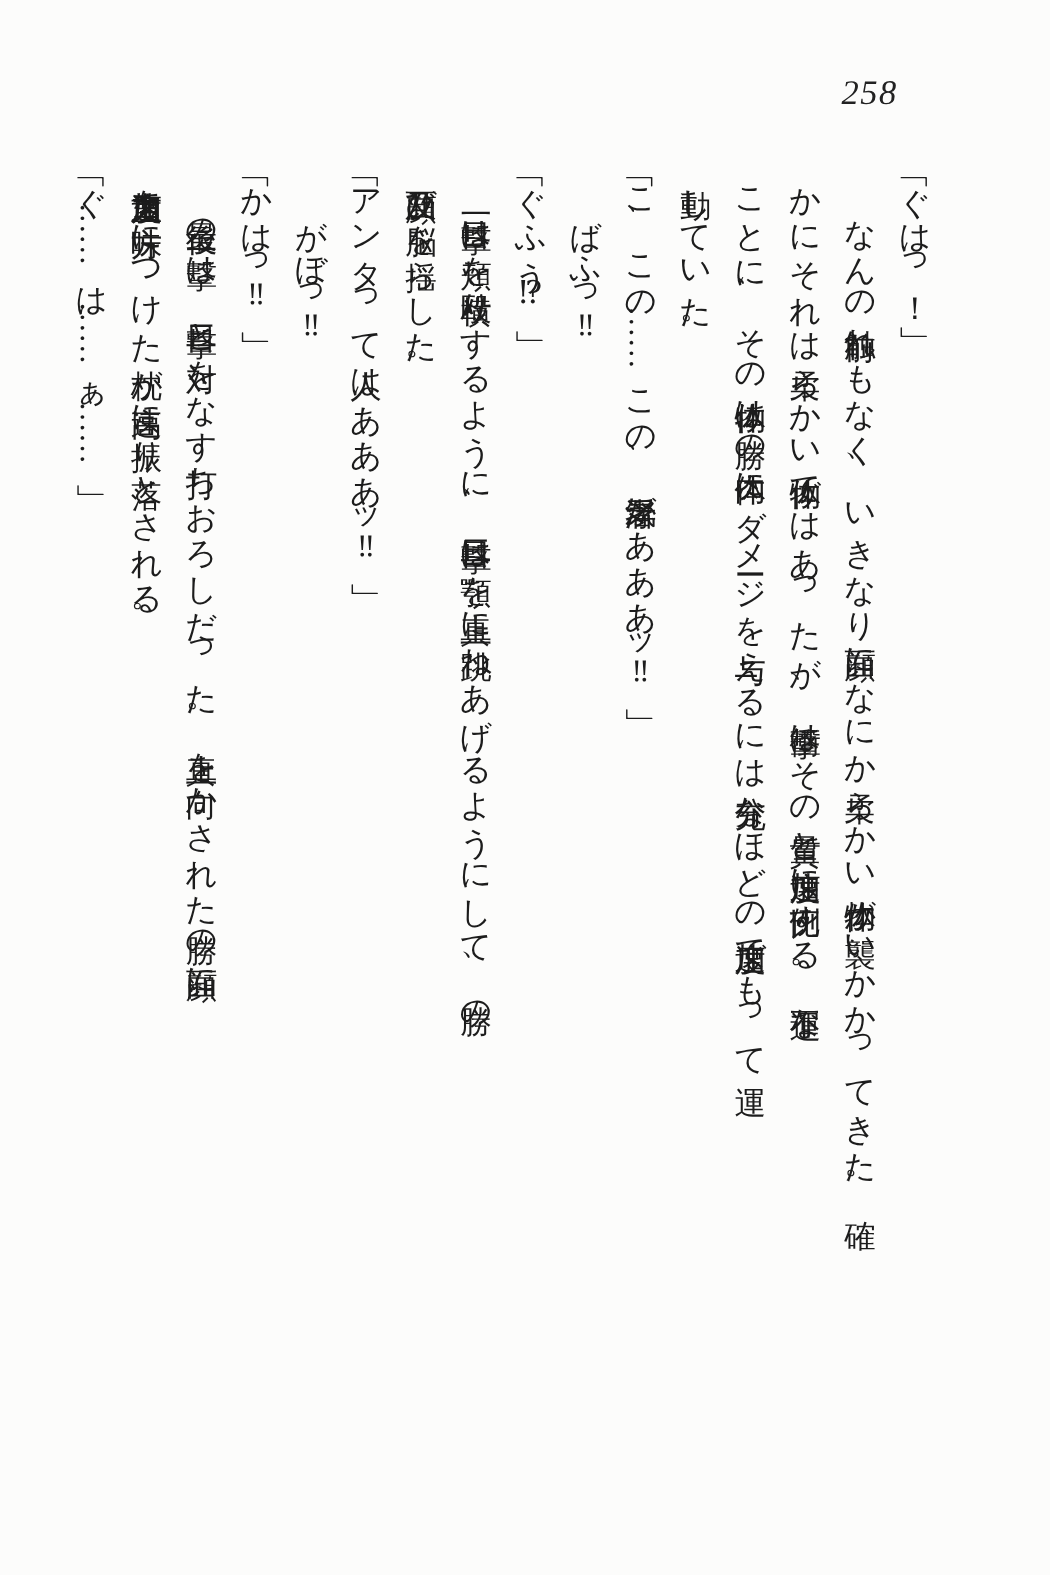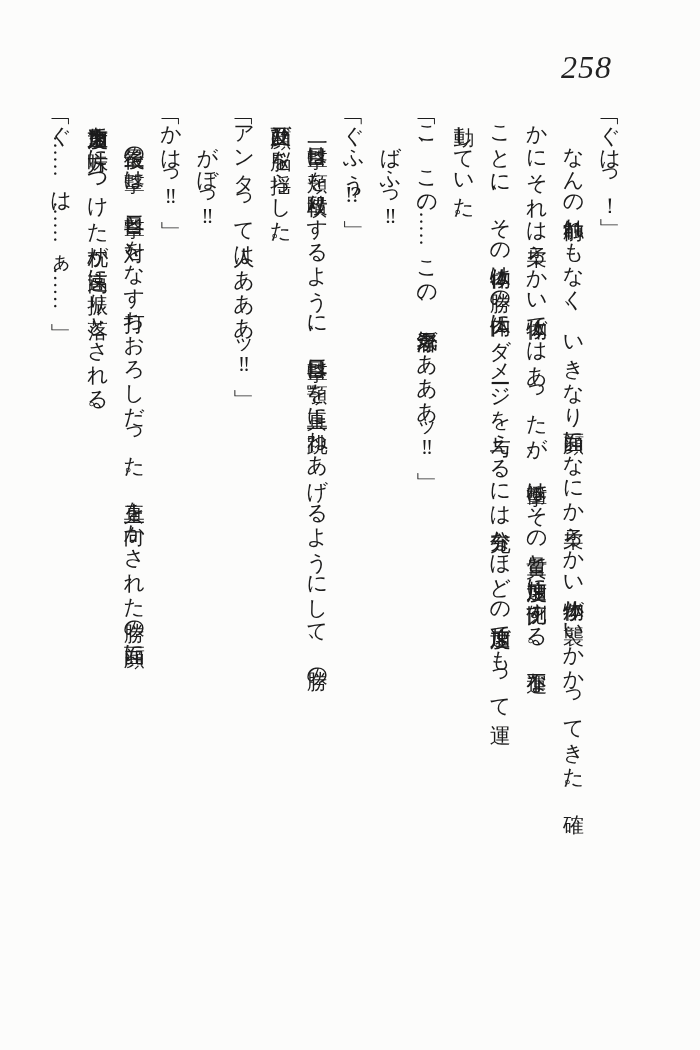--- a/index.html
+++ b/index.html
@@ -16,21 +16,21 @@
   }
   .page {
     position: absolute;
     inset: 0;
   }
   .page-number {
     position: absolute;
     top: 49px;
     left: 561px;
     font-style: italic;
-    font-size: 32px;
+    font-size: 23px;
     letter-spacing: 1px;
     color: #222;
     text-align: right;
   }
   .text-block {
     position: absolute;
     top: 111px;
     right: 72px;
     width: 586px;
     height: 822px;

